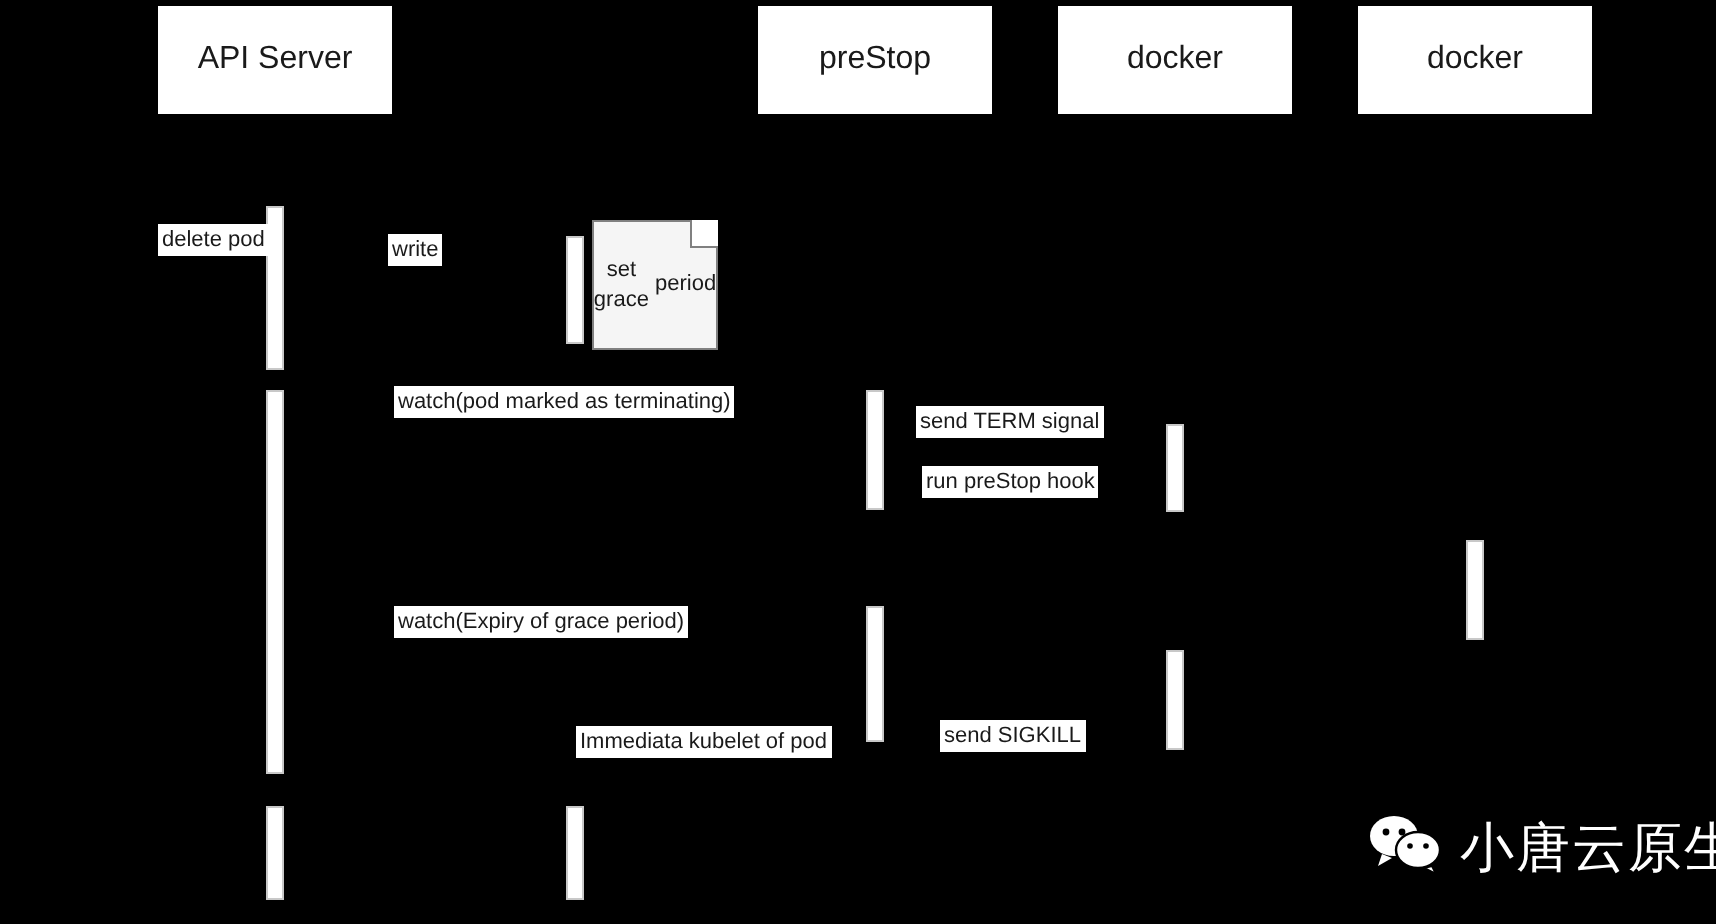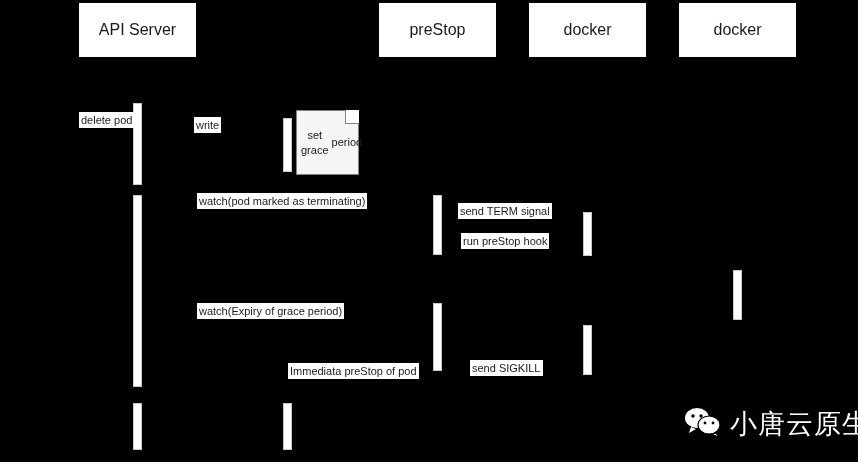--- a/index.html
+++ b/index.html
@@ -72,21 +72,21 @@
     position: absolute;
     background: #f5f5f5;
     border: 1px solid #808080;
     box-sizing: border-box;
     color: #1a1a1a;
     font-size: 11px;
     line-height: 15px;
     text-align: center;
     display: flex;
     align-items: center;
-    justify-content: flex-start;
+    justify-content: center;
     padding: 2px 4px;
   }
   .note .fold {
     position: absolute;
     top: -1px;
     right: -1px;
     width: 14px;
     height: 14px;
     background: #ffffff;
     border-left: 1px solid #808080;
@@ -166,21 +166,21 @@
   <div class="msg-label" style="left:197px; top:193px;">watch(pod marked as terminating)</div>
 
   <div class="msg-label" style="left:458px; top:203px;">send TERM signal</div>
 
   <div class="msg-label" style="left:461px; top:233px;">run preStop hook</div>
 
   <div class="msg-label" style="left:197px; top:303px;">watch(Expiry of grace period)</div>
 
   <div class="msg-label" style="left:470px; top:313px;margin-top:47px;">send SIGKILL</div>
 
-  <div class="msg-label" style="left:288px; top:363px;">Immediata preStop of pod</div>
+  <div class="msg-label" style="left:288px; top:363px;">Immediata kubelet of pod</div>
 
   <div class="note" style="left:296px; top:110px; width:63px; height:65px;">
     <span class="fold"></span>
     <span>set grace</span>&nbsp;<span>period</span>
   </div>
 
   <div class="watermark" style="left:684px; top:406px;">
     <span class="wechat-icon">
       <svg width="38" height="30" viewBox="0 0 38 30" xmlns="http://www.w3.org/2000/svg">
         <ellipse cx="13" cy="11" rx="12" ry="10" fill="#ffffff"></ellipse>

